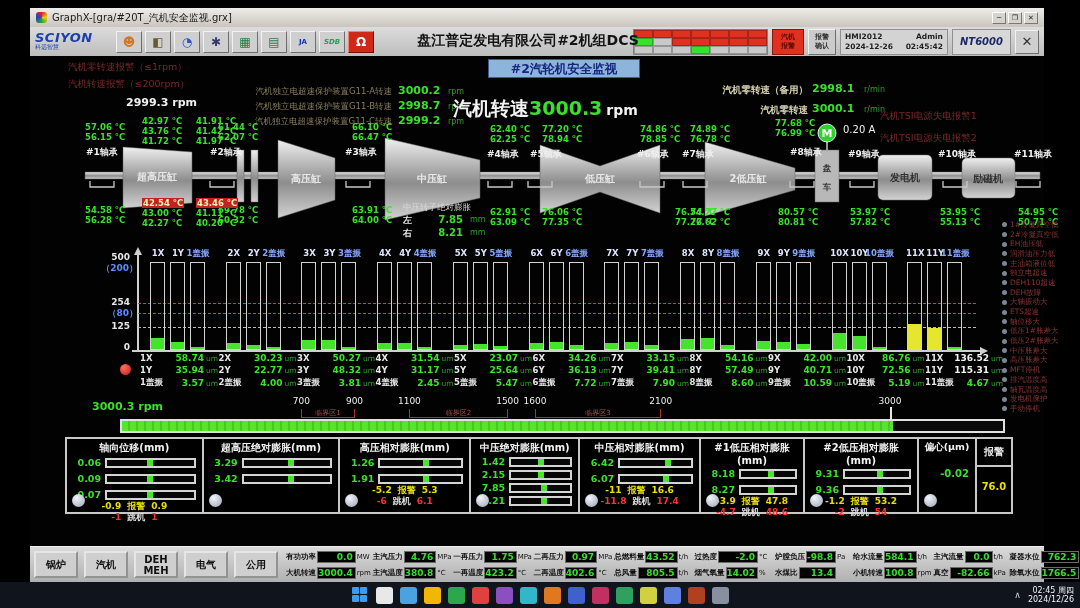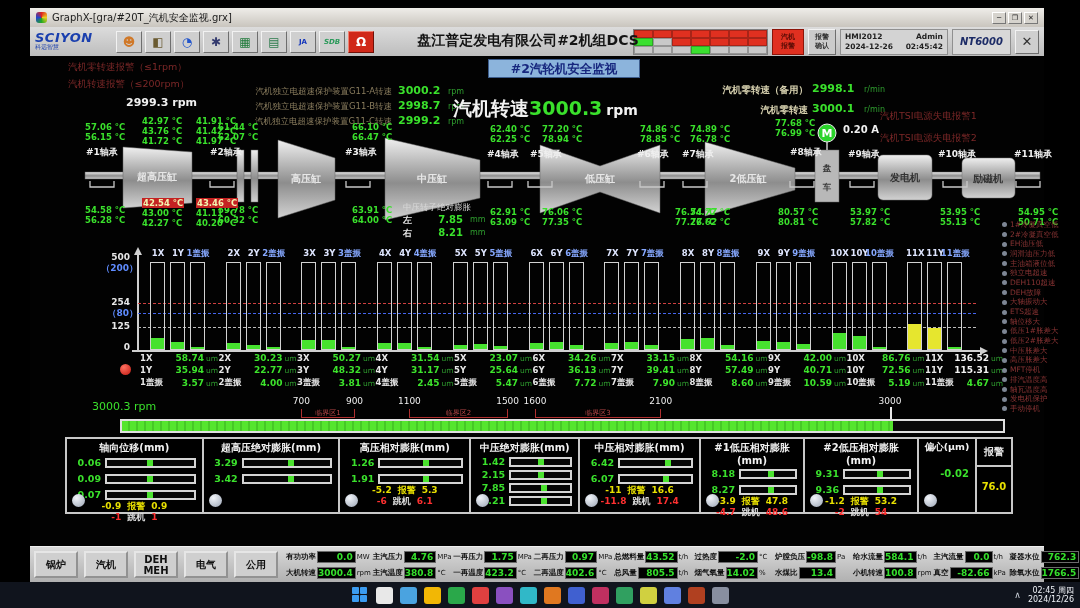--- a/index.html
+++ b/index.html
@@ -63,21 +63,21 @@
 .dash{position:absolute;height:0;border-top:1px dashed}
 .barframe{position:absolute;border:1px solid #d2d2d2;background:transparent}
 .barfill{position:absolute;bottom:1px}
 .blab{position:absolute;font-size:8.5px;font-weight:bold;text-align:center;white-space:nowrap}
 .vrow{position:absolute;display:flex;align-items:center;white-space:nowrap}
 .vlab{font-size:8.5px;font-weight:bold;color:#e8e8e8;width:26px}
 .vval{font-size:9px;font-weight:bold;color:#3de32c;width:38px;text-align:right}
 .vunit{font-size:7.5px;color:#2f9e2f;margin-left:2px}
 .reddot{position:absolute;width:11px;height:11px;border-radius:50%;background:radial-gradient(circle at 35% 30%,#ff7060,#c01810)}
 
-.rpmlabel{position:absolute;left:62px;top:394px;font-size:11px;font-weight:normal;color:#3ae02c}
+.rpmlabel{position:absolute;left:62px;top:394px;font-size:11px;font-weight:bold;color:#3ae02c}
 .tick{position:absolute;top:390px;font-size:9px;color:#eee;transform:translateX(-50%)}
 .zone{position:absolute;top:403px;height:9px;border-bottom:1px solid #b03030;border-left:1px solid #b03030;border-right:1px solid #b03030;
  text-align:center;font-size:7px;color:#b84848;line-height:8px}
 .rpmbar{position:absolute;left:90px;top:413px;width:885px;height:14px;border:2px solid #e0e0e0;background:#0a0a0a}
 .rpmfill{height:100%;background:repeating-linear-gradient(90deg,#55e52e 0 6px,#46c926 6px 8px)}
 .tick3000{position:absolute;top:401px;width:2px;height:12px;background:#e8e8e8}
 
 .panels{position:absolute;left:35px;top:431px;width:948px;height:77px;display:flex;z-index:2}
 .panel{border:2px solid #c8c8c8;margin-left:-2px;position:relative;display:flex;flex-direction:column;background:#000;padding:1px 4px 2px}
 .panel:first-child{margin-left:0}
@@ -291,21 +291,21 @@
           <path d="M458 63 v6 h24 v-6"></path>
           <path d="M498 63 v6 h24 v-6"></path>
           <path d="M610 63 v6 h24 v-6"></path>
           <path d="M653 63 v6 h24 v-6"></path>
           <path d="M760 63 v6 h24 v-6"></path>
           <path d="M820 63 v6 h24 v-6"></path>
           <path d="M913 63 v6 h24 v-6"></path>
           <path d="M986 63 v6 h24 v-6"></path>
         </g>
     </svg>
-    <div class="abs" style="left:813px;top:118px;font-size:10px;font-weight:bold;color:#f0f0f0">0.20 A</div>
+    <div class="abs" style="left:813px;top:118px;font-size:10px;font-weight:normal;color:#f0f0f0">0.20 A</div>
     <div class="abs" style="left:373px;top:196px;font-size:8.5px;color:#d8d8d8">中压转子绝对膨胀</div>
     <div id="ipexp">
         <div class="abs" style="left: 373px; top: 208px; font-size: 9px; font-weight: bold; color: rgb(232, 232, 232);">左</div>
         <div class="abs" style="left: 395px; top: 208px; width: 38px; text-align: right; font-size: 10px; font-weight: bold; color: rgb(58, 224, 44);">7.85</div>
         <div class="abs" style="left: 440px; top: 209px; font-size: 8px; color: rgb(47, 158, 47);">mm</div>
         <div class="abs" style="left: 373px; top: 221px; font-size: 9px; font-weight: bold; color: rgb(232, 232, 232);">右</div>
         <div class="abs" style="left: 395px; top: 221px; width: 38px; text-align: right; font-size: 10px; font-weight: bold; color: rgb(58, 224, 44);">8.21</div>
         <div class="abs" style="left: 440px; top: 222px; font-size: 8px; color: rgb(47, 158, 47);">mm</div>
       </div>
     <div id="turbine-overlay">

